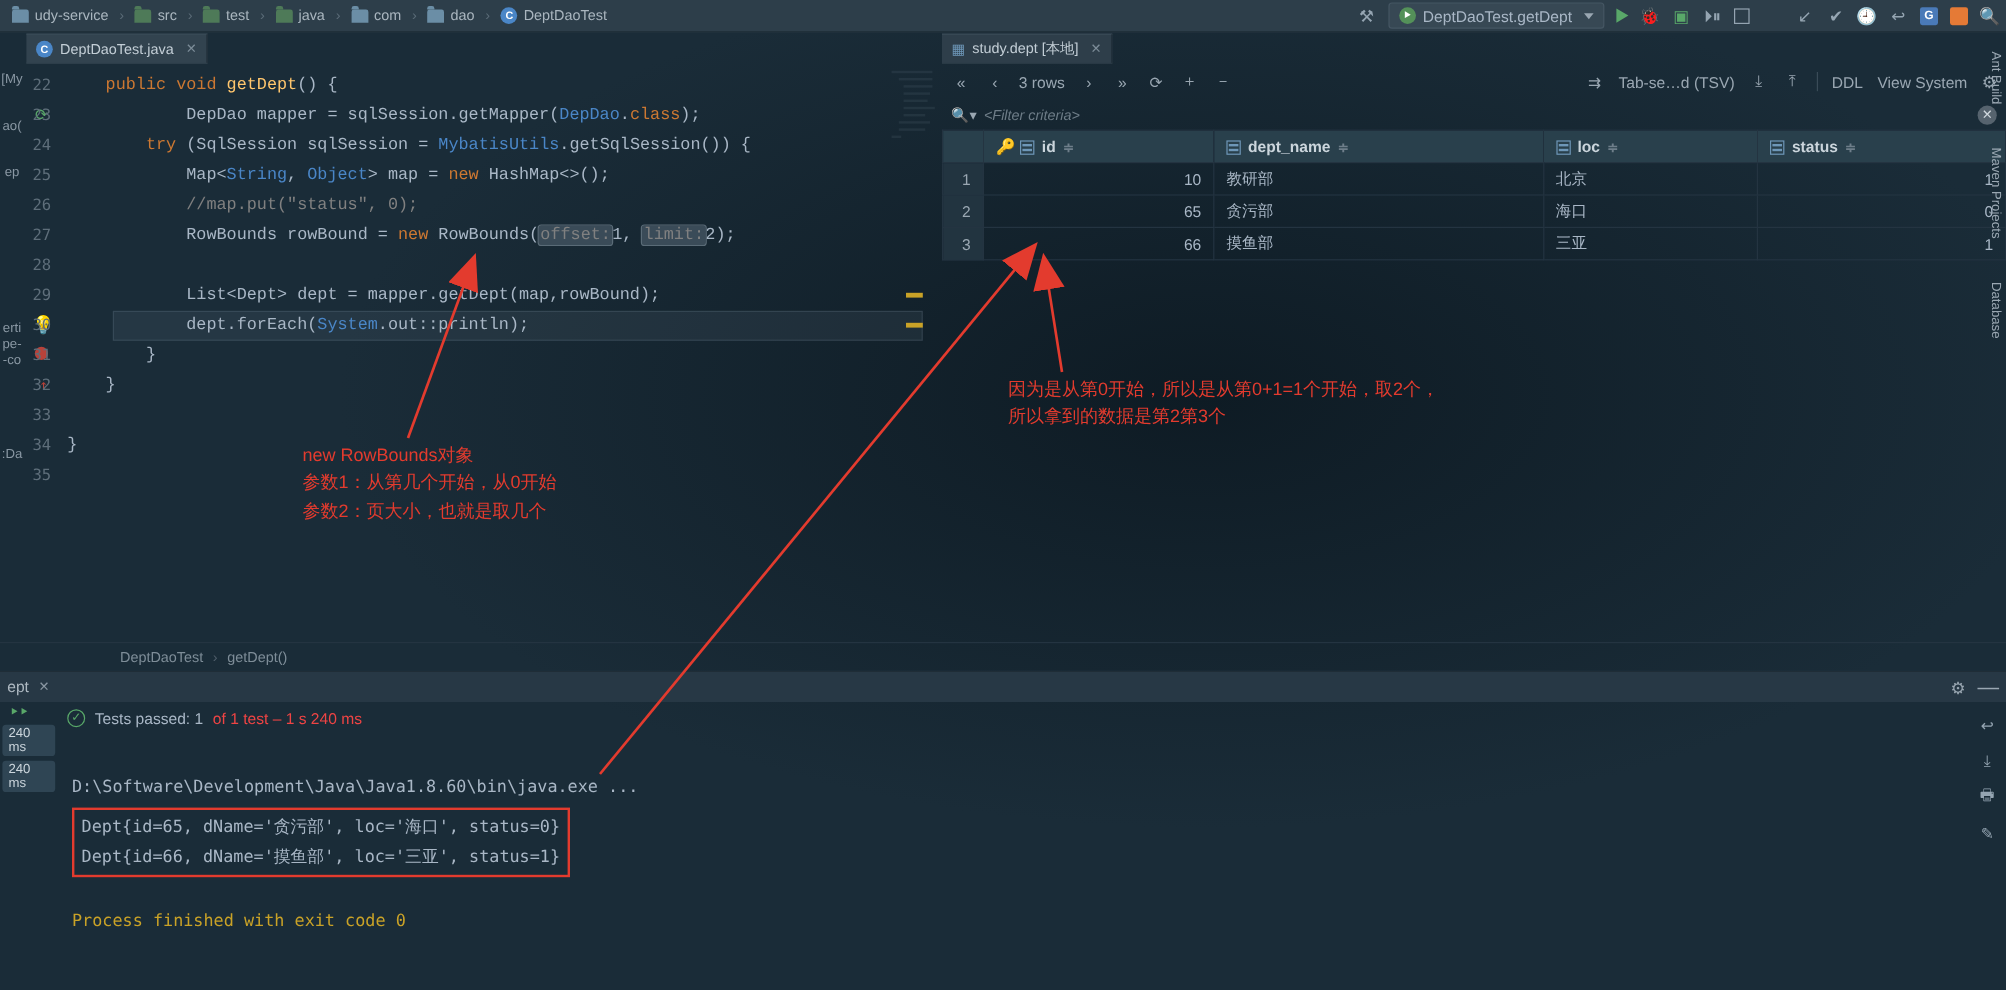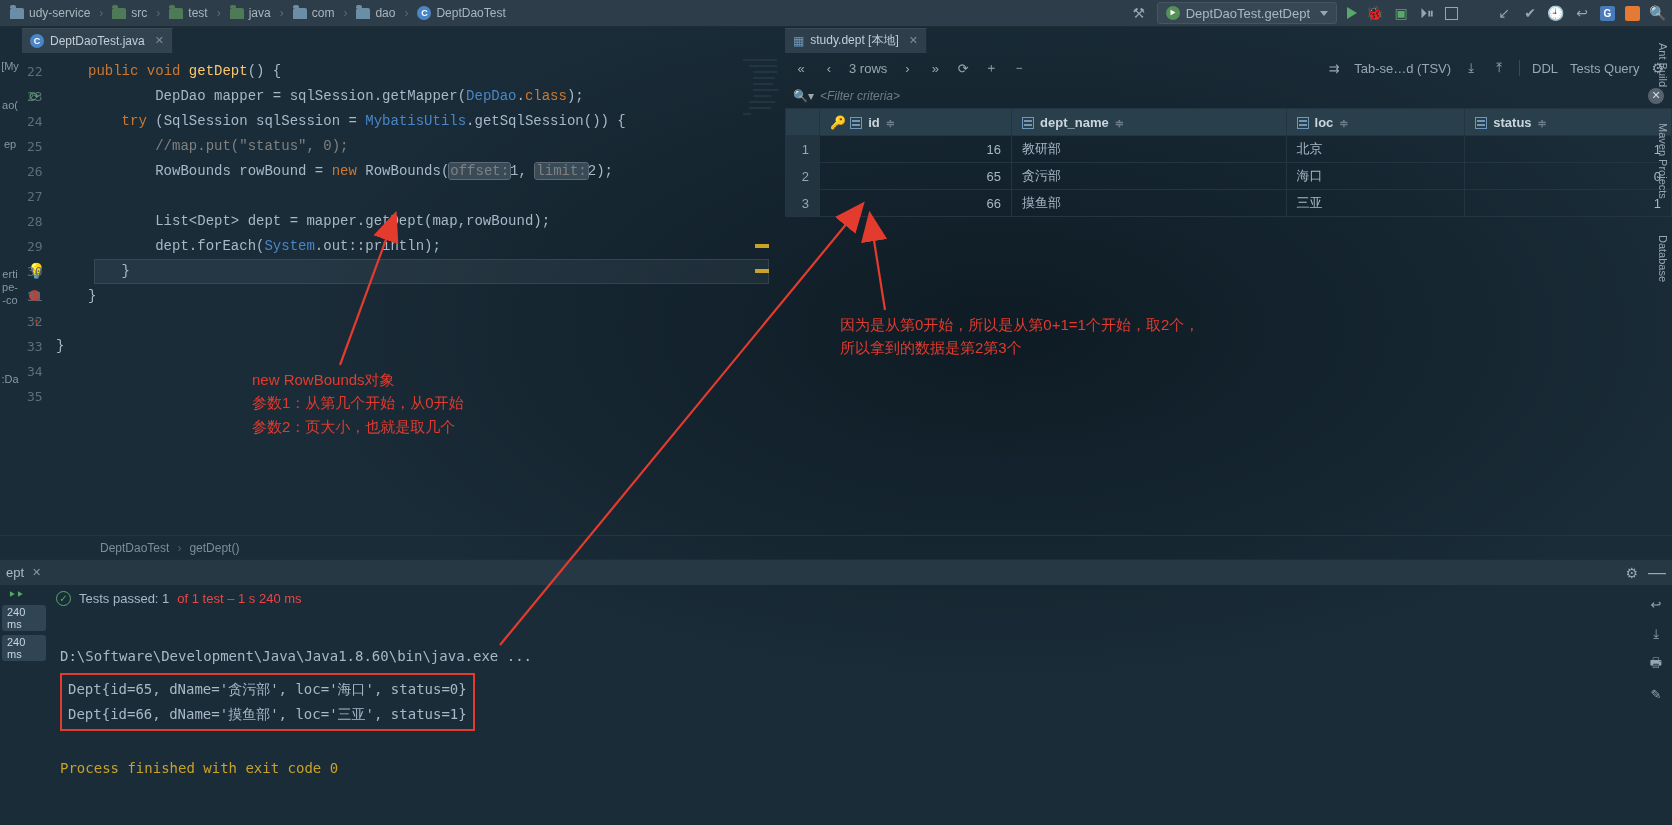--- a/index.html
+++ b/index.html
@@ -234,20 +234,21 @@
         <div class="ln">35</div>
     </div>
     <div class="code">
       <div class="cur-line"></div>
       <div class="mark-yellow m1"></div>
       <div class="mark-yellow m2"></div>
 
 <div class="line"><span class="kw">public</span> <span class="kw">void</span> <span class="fn">getDept</span><span>() {</span></div>
 <div class="line">        <span>DepDao mapper = sqlSession.getMapper(</span><span class="hl-cls">DepDao</span><span>.</span><span class="kw">class</span><span>);</span></div>
 <div class="line">    <span class="kw">try</span> <span>(SqlSession sqlSession = </span><span class="hl-cls">MybatisUtils</span><span>.getSqlSession()) {</span></div>
+<div class="line">        <span>Map&lt;</span><span class="hl-cls">String</span><span>, </span><span class="hl-cls">Object</span><span>&gt; map = </span><span class="kw">new</span><span> HashMap&lt;&gt;();</span></div>
 <div class="line">        <span class="cmt">//map.put("status", 0);</span></div>
 <div class="line">        <span>RowBounds rowBound = </span><span class="kw">new</span><span> RowBounds(</span><span class="hl-box">offset:</span><span>1, </span><span class="hl-box">limit:</span><span>2);</span></div>
 <div class="line"></div>
 <div class="line">        <span>List&lt;Dept&gt; dept = mapper.getDept(map,rowBound);</span></div>
 <div class="line">        <span>dept.forEach(</span><span class="hl-cls">System</span><span>.out::println);</span></div>
 <div class="line">    <span>}</span></div>
 <div class="line"><span>}</span></div>
 <div class="line"></div>
 <div class="line" style="margin-left:-32px"><span>}</span></div>
 
@@ -265,42 +266,42 @@
       <span class="tb-ic">⟳</span>
       <span class="tb-ic">＋</span>
       <span class="tb-ic">－</span>
       <span class="spacer"></span>
       <span class="tb-ic">⇉</span>
       <span>Tab-se…d (TSV)</span>
       <span class="tb-ic">⤓</span>
       <span class="tb-ic">⤒</span>
       <span style="border-left:1px solid #3a4b58;height:16px"></span>
       <span>DDL</span>
-      <span>Tests Query</span>
+      <span>View System</span>
       <span class="gear">⚙</span>
     </div>
     <div class="db-filter">
       <span class="mag">🔍▾</span>
       <span style="font-style:italic">&lt;Filter criteria&gt;</span>
       <span class="close-round">✕</span>
     </div>
     <table class="table-wrap">
       <thead>
           <tr>
         <th class="rownum"></th>
         <th class="th-id"><span class="key-ic">🔑</span><span class="col-ic"></span><span>id</span><span class="sort">≑</span></th>
         <th class="th-name"><span class="col-ic"></span><span>dept_name</span><span class="sort">≑</span></th>
         <th class="th-loc"><span class="col-ic"></span><span>loc</span><span class="sort">≑</span></th>
         <th class="th-status"><span class="col-ic"></span><span>status</span><span class="sort">≑</span></th>
       </tr>
         </thead>
       <tbody>
         <tr>
             <td class="rownum">1</td>
-            <td class="td-num">16</td>
+            <td class="td-num">10</td>
             <td>教研部</td>
             <td>北京</td>
             <td class="td-num">1</td>
           </tr>
         <tr>
             <td class="rownum">2</td>
             <td class="td-num">65</td>
             <td>贪污部</td>
             <td>海口</td>
             <td class="td-num">0</td>

